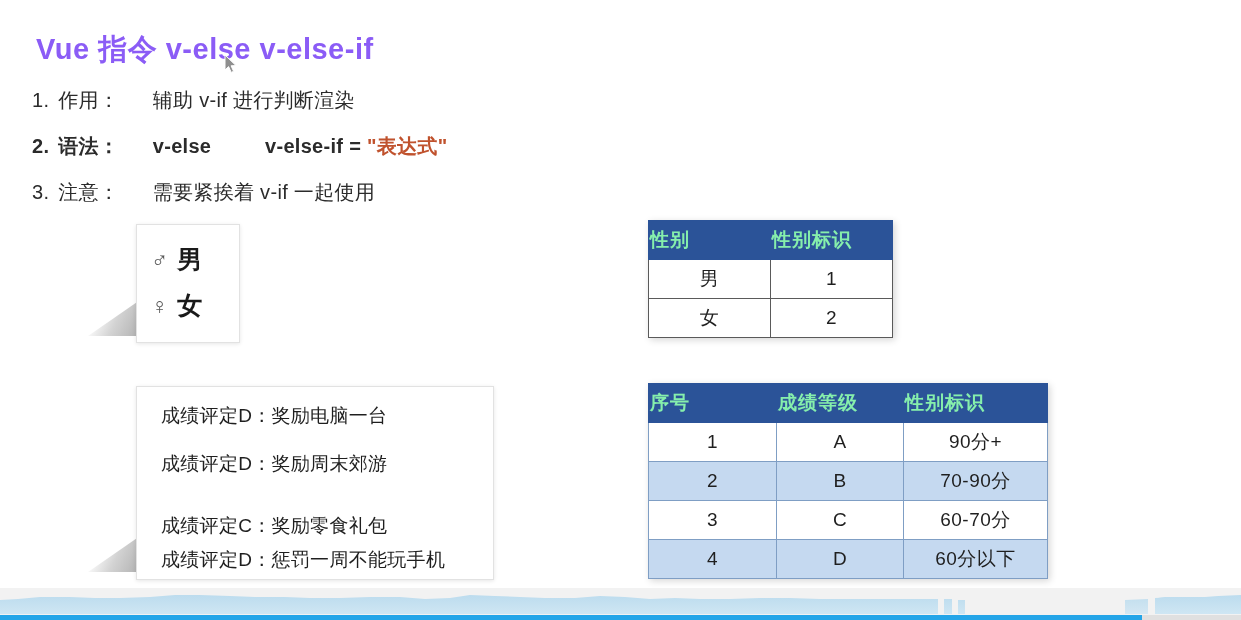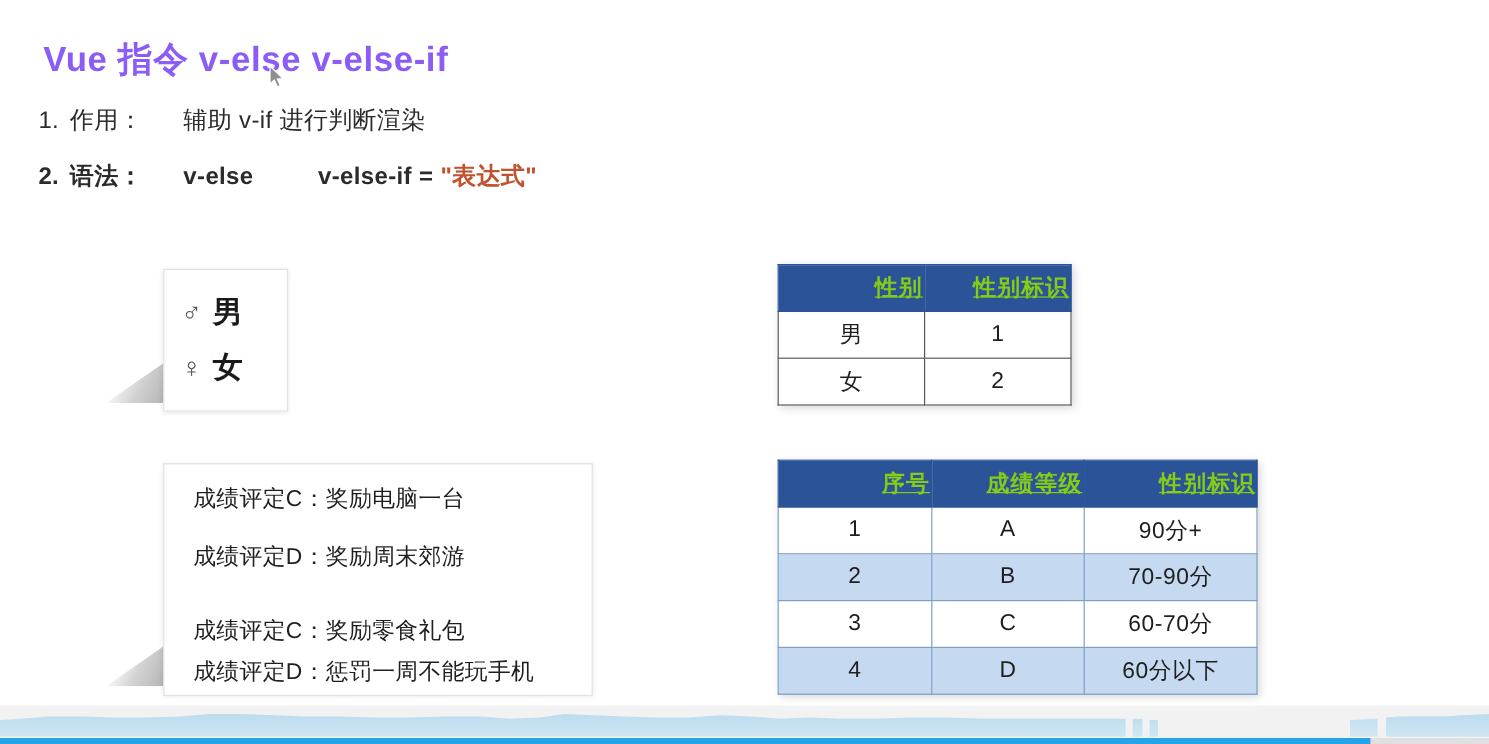--- a/index.html
+++ b/index.html
@@ -131,28 +131,27 @@
   
   .tbl {
     position: absolute;
     border-collapse: collapse;
     box-shadow: 2px 2px 7px rgba(0,0,0,0.16);
     background: #fff;
     table-layout: fixed;
   }
   .tbl th {
     background: #2B5398;
-    color: #84cc16;
+    color: #86efac;
     font-size: 19px;
     font-weight: bold;
     height: 36px;
-    text-align: right;
+    text-align: left;
     border: 1px solid #2B5398;
     letter-spacing: 1px;
-    text-decoration: underline;
   }
   .tbl td {
     font-size: 19px;
     color: #1f1f1f;
     text-align: center;
     height: 36px;
     border: 1px solid #7f9ec4;
     background: #ffffff;
     letter-spacing: 0.5px;
   }
@@ -227,36 +226,42 @@
   <div class="bullet" id="bullet-2">
     <span class="num">2.</span>
     <span class="label">语法：</span>
     <span class="gap-sm"></span>
     <span>v-else</span>
     <span class="gap"></span>
     <span>v-else-if = </span>
     <span class="highlight">"表达式"</span>
   </div>
 
+  <div class="bullet" id="bullet-3">
+    <span class="num">3.</span>
+    <span class="label">注意：</span>
+    <span class="gap-sm"></span>
+    <span>需要紧挨着 v-if 一起使用</span>
+  </div>
 
   <div class="card-tail" id="gender-tail"></div>
   <div class="card" id="gender-card">
     <div class="gender-row" id="gender-row-0">
       <span class="sym">♂</span>
       <span>男</span>
     </div>
     <div class="gender-row" id="gender-row-1">
       <span class="sym">♀</span>
       <span>女</span>
     </div>
   </div>
 
   <div class="card-tail" id="grade-tail"></div>
   <div class="card" id="grade-card">
-    <div class="grade-row" id="grade-row-0">成绩评定C：奖励电脑一台</div>
+    <div class="grade-row" id="grade-row-0">成绩评定D：奖励电脑一台</div>
     <div class="grade-row" id="grade-row-1">成绩评定D：奖励周末郊游</div>
     <div class="grade-row" id="grade-row-2">成绩评定C：奖励零食礼包</div>
     <div class="grade-row" id="grade-row-3">成绩评定D：惩罚一周不能玩手机</div>
   </div>
 
   <table class="tbl" id="table-gender">
     <thead>
       <tr>
         <th>性别</th>
         <th>性别标识</th>

